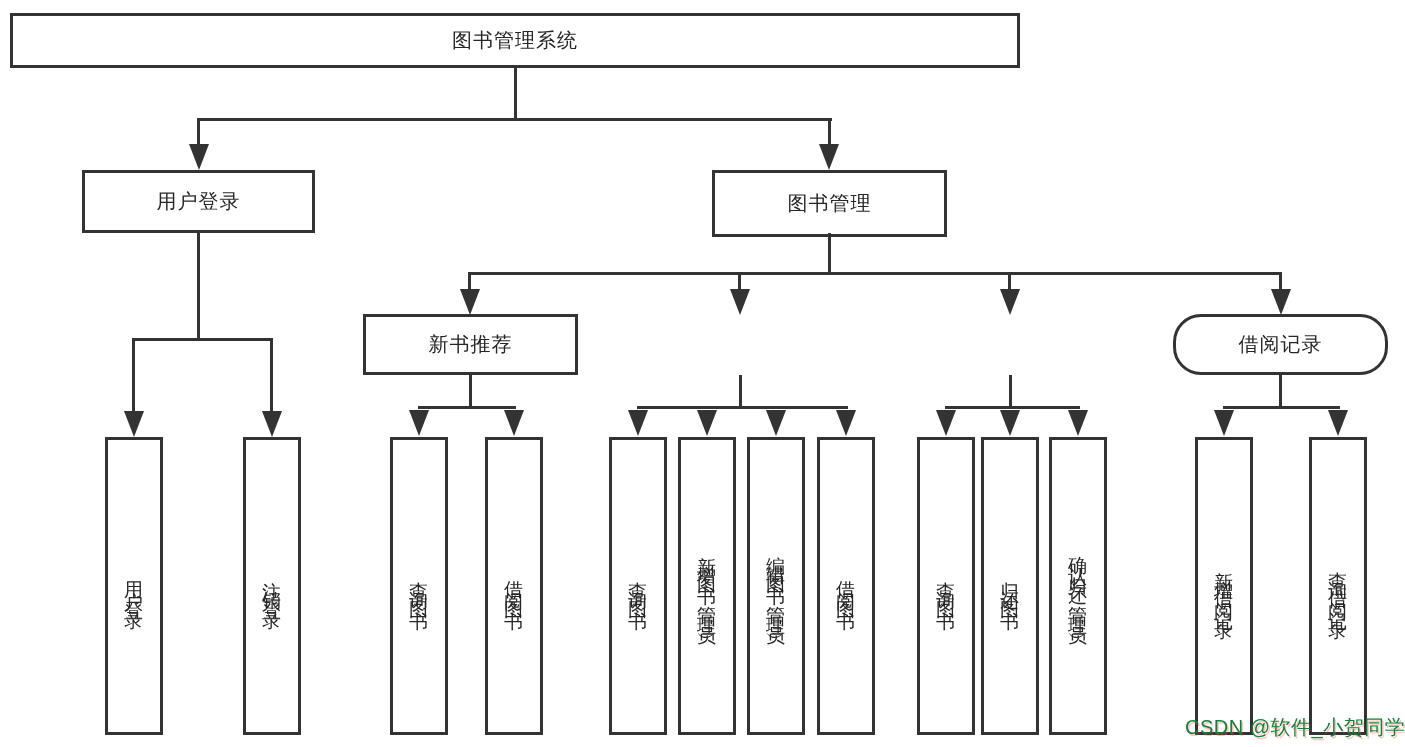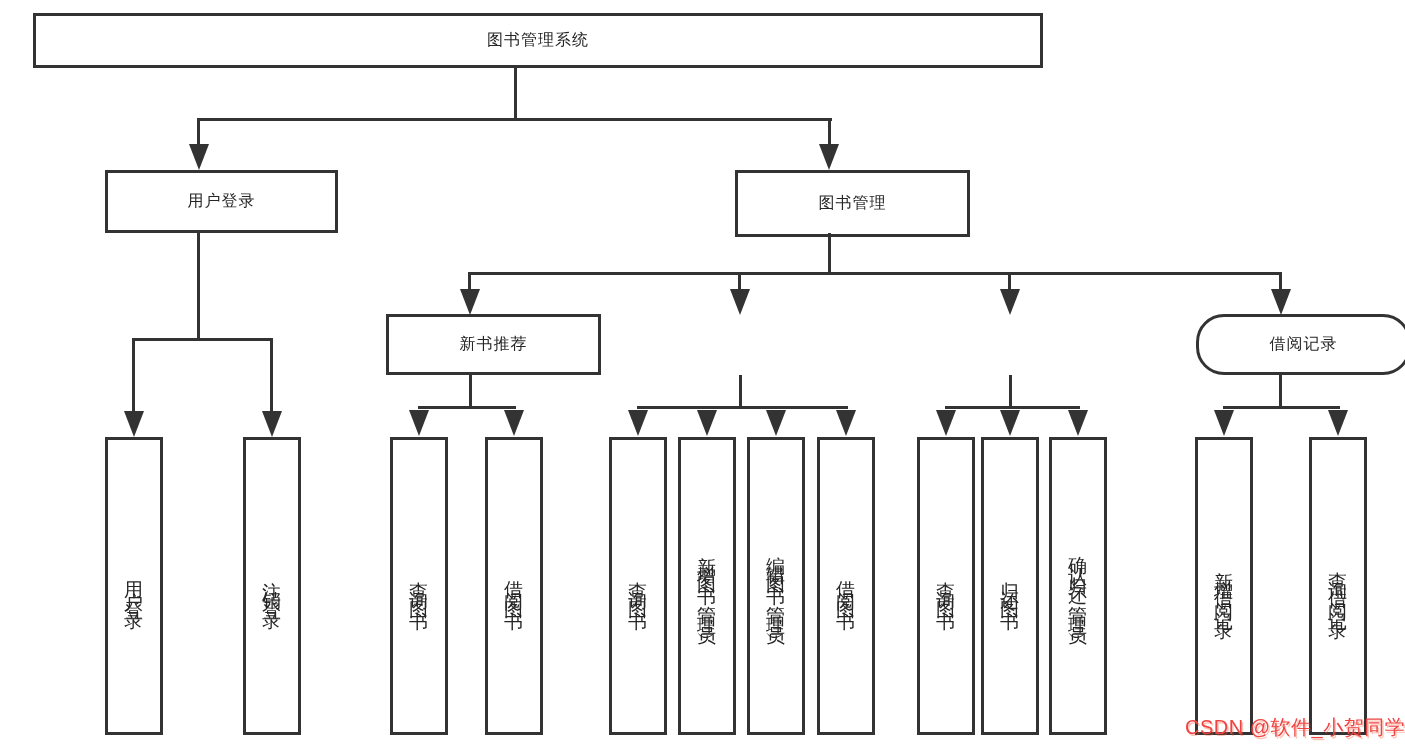--- a/index.html
+++ b/index.html
@@ -11,41 +11,41 @@
     overflow:hidden;
   }
   .node{
     position:absolute;
     box-sizing:border-box;
     border:3px solid #333333;
     background:#ffffff;
     display:flex;align-items:center;justify-content:center;
     color:#262626;
   }
-  .hnode{font-size:16px;letter-spacing:1px;margin-left:23px;}
+  .hnode{font-size:20px;letter-spacing:1px;}
   .vnode{font-size:19px;}
   .vnode .vtext{
     writing-mode:vertical-rl;
     letter-spacing:10px;
     line-height:1;
     white-space:nowrap;
   }
   .hl{position:absolute;height:3px;background:#333333;}
   .vl{position:absolute;width:3px;background:#333333;}
   .tri{
     position:absolute;width:0;height:0;
     border-left:10px solid transparent;
     border-right:10px solid transparent;
     border-top:26px solid #333333;
   }
   .watermark{
     position:absolute;
     left:1185px;top:714px;
     font-size:20px;
-    color:#ef4444;
+    color:#15803d;
     letter-spacing:0.5px;
     text-shadow:1.5px 1.5px 0 rgba(252,85,49,0.35);
     z-index:9;
     white-space:nowrap;
   }
 </style>
 </head>
 <body>
 
 <div id="stage">

